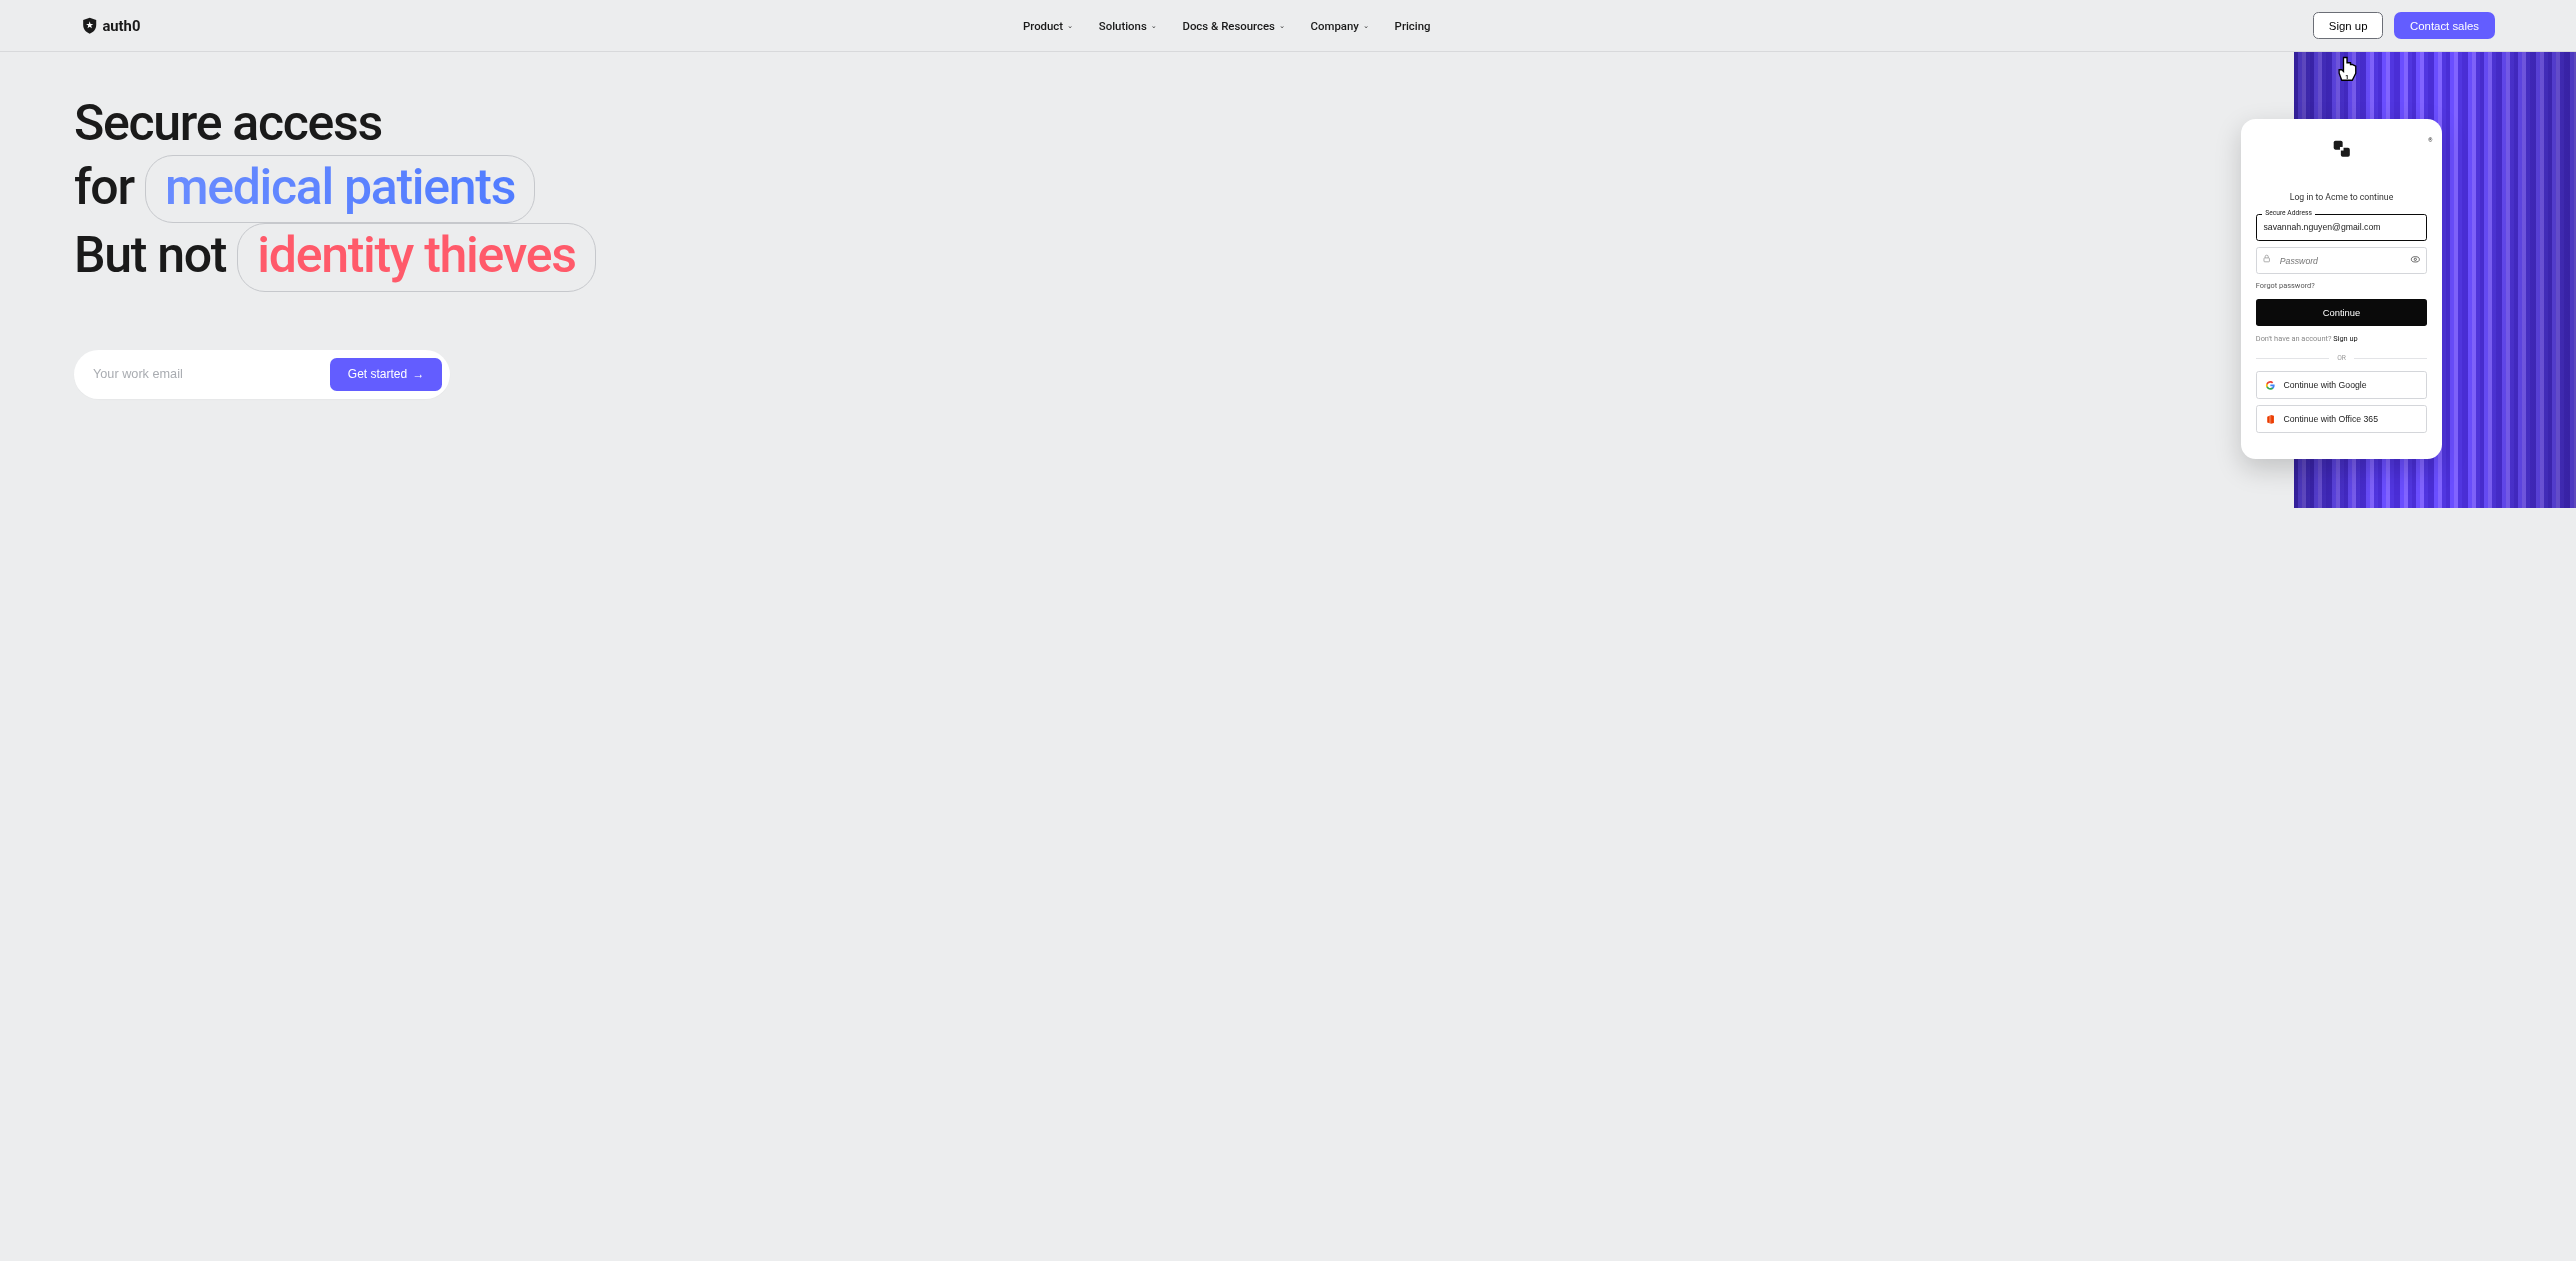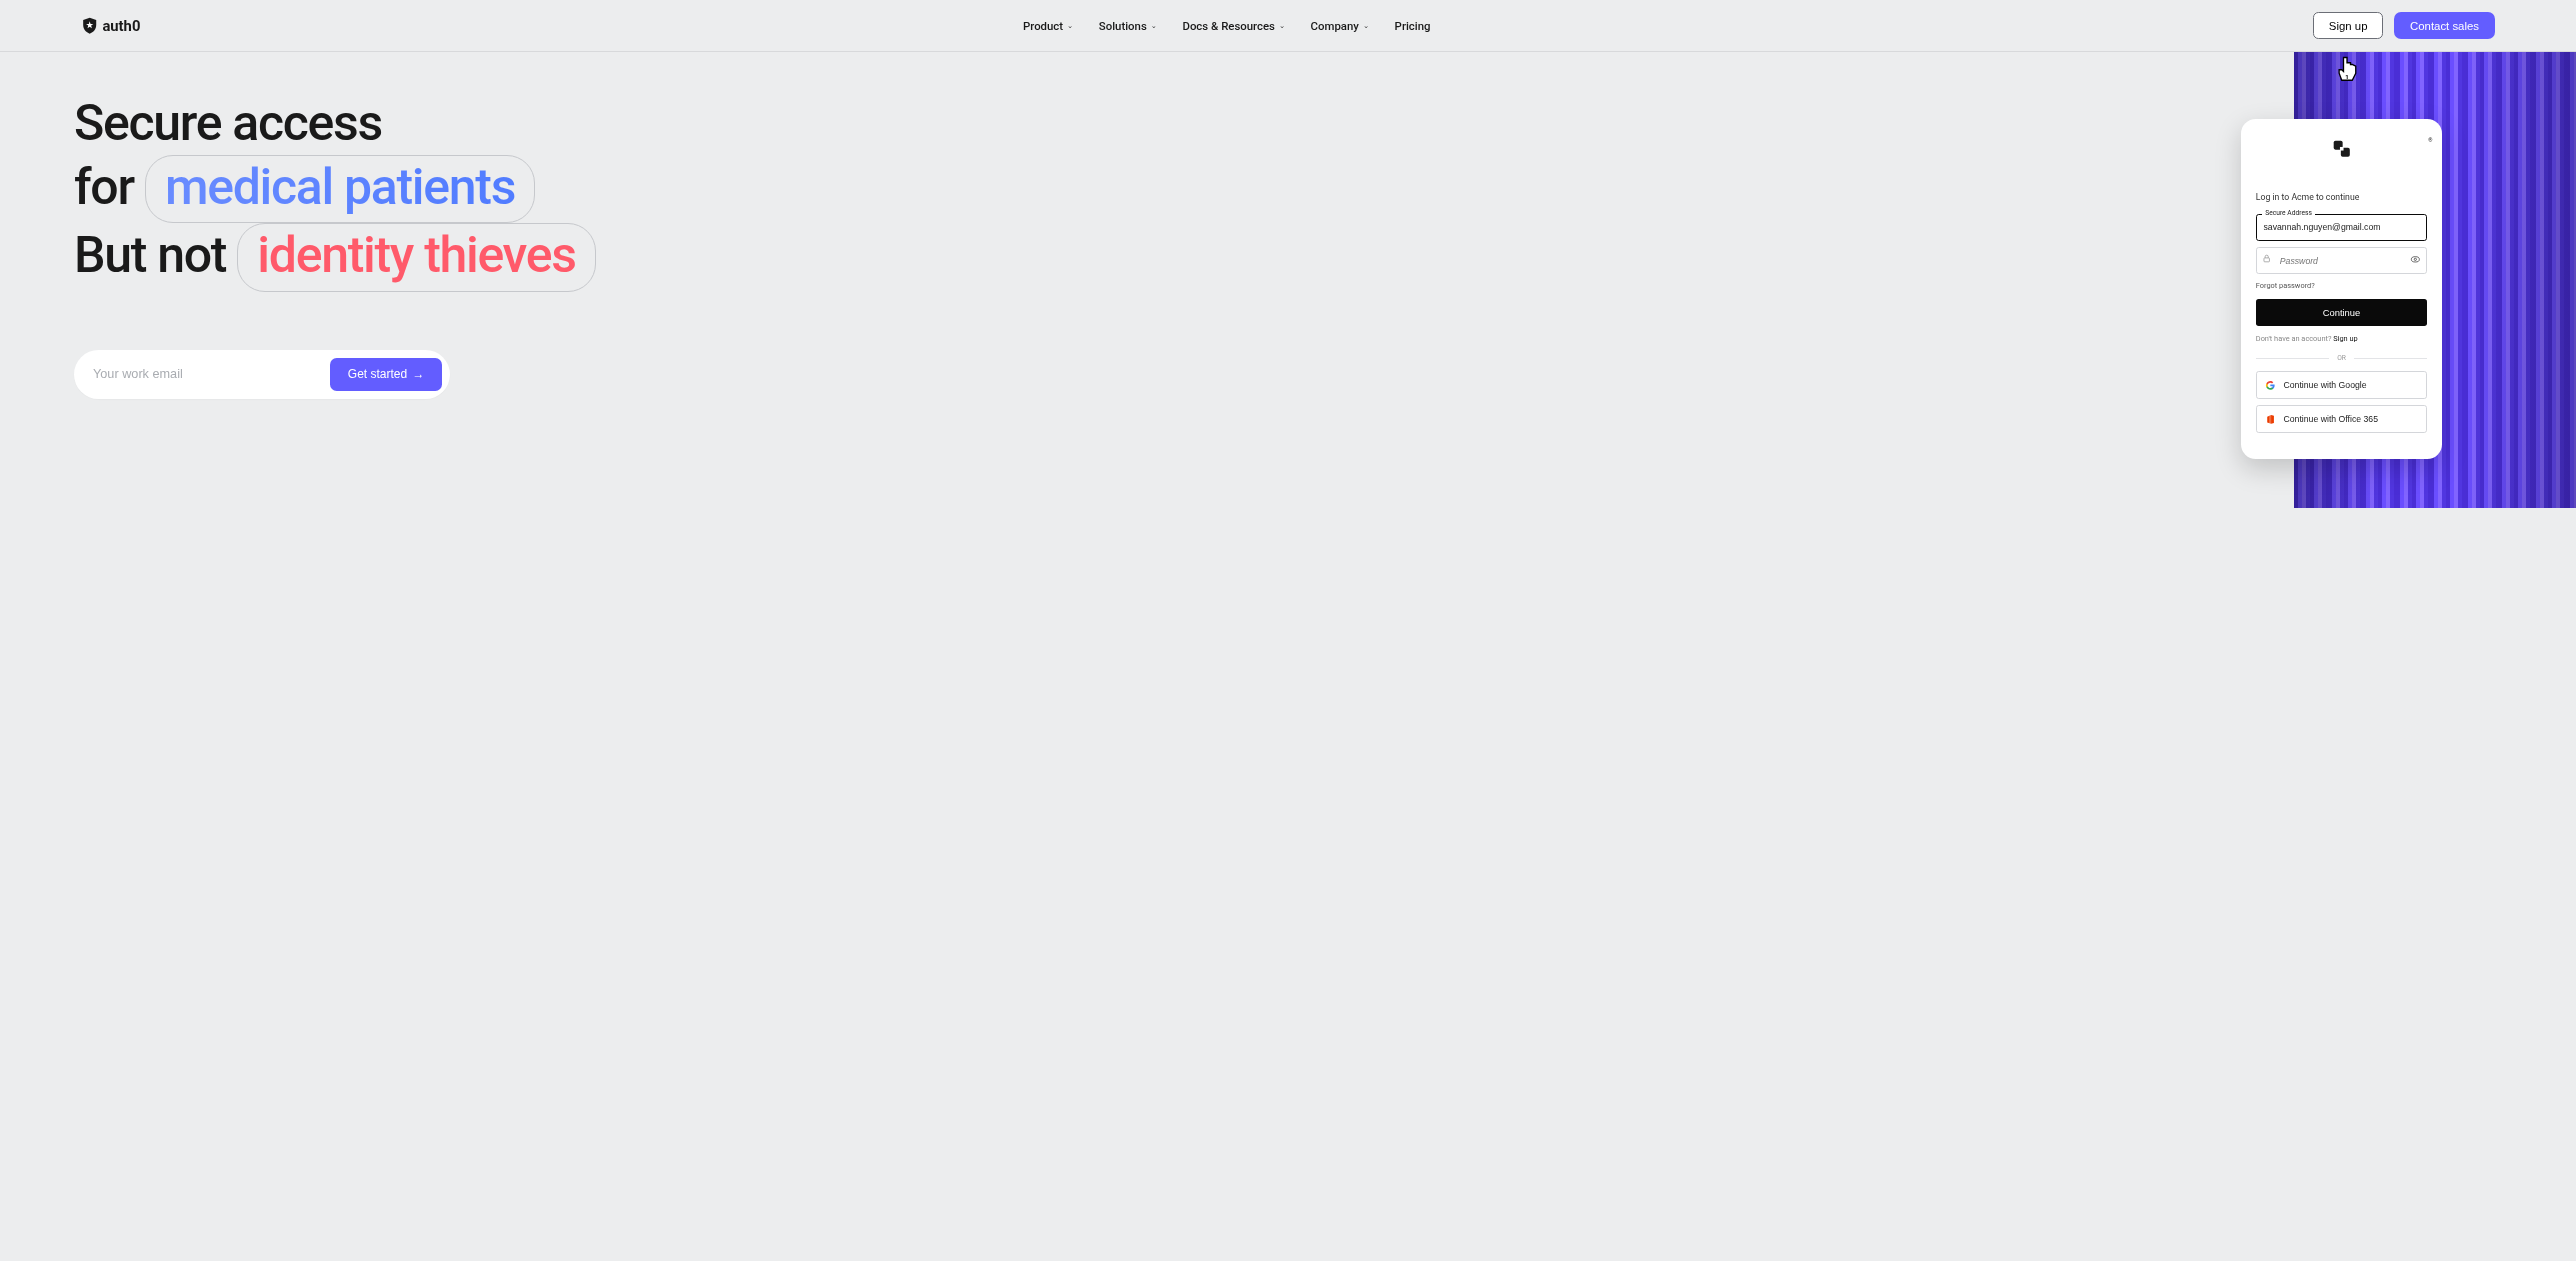--- a/index.html
+++ b/index.html
@@ -107,21 +107,21 @@
   right: 134px;
   width: 201px;
   background: #fff;
   border-radius: 14.8px;
   padding: 19px 14.8px;
   box-shadow: 0 9.4px 27px rgba(0,0,0,0.18);
   z-index: 5;
 }
 .login-logo { display:flex; justify-content:center; margin-bottom:5.4px; position:relative; }
 .login-logo-mark { width:21.5px; height:21.5px; }
-.login-sub { text-align:left; font-size:8.7px; color:#333; margin-bottom:12px;margin-top:32px; }
+.login-sub { text-align:center; font-size:8.7px; color:#333; margin-bottom:12px;margin-top:32px; }
 .fld { position:relative; margin-bottom:6.7px; }
 .fld-label {
   position:absolute; top:-4.7px; left:6.7px; background:#fff; padding:0 2.7px;
   font-size:6.7px; color:#222;
 }
 .fld-input {
   width:100%; border:1px solid #0a0a0a; border-radius:2.7px;
   padding:7.4px 6.7px; font-size:8.7px; color:#222;
 }
 .fld-pass {

